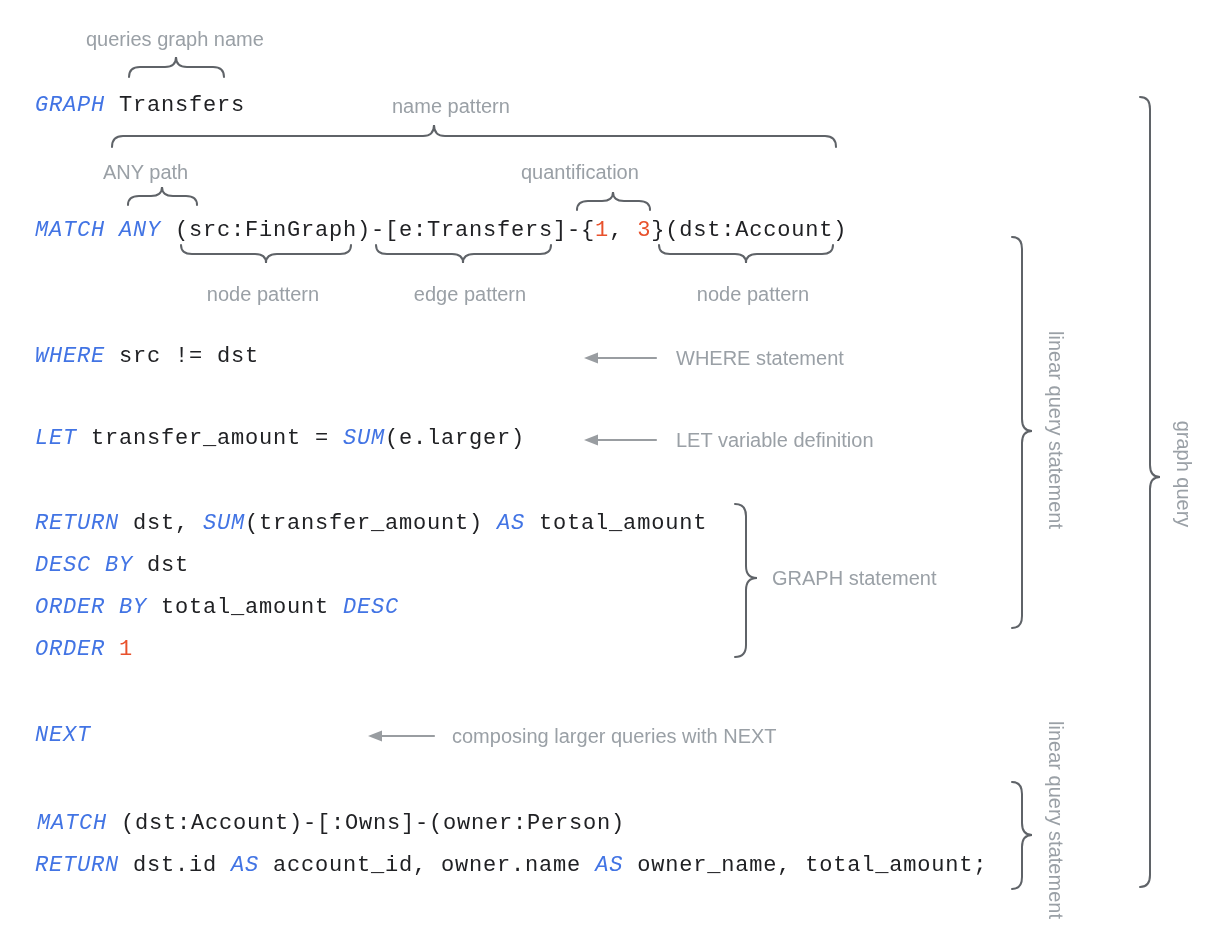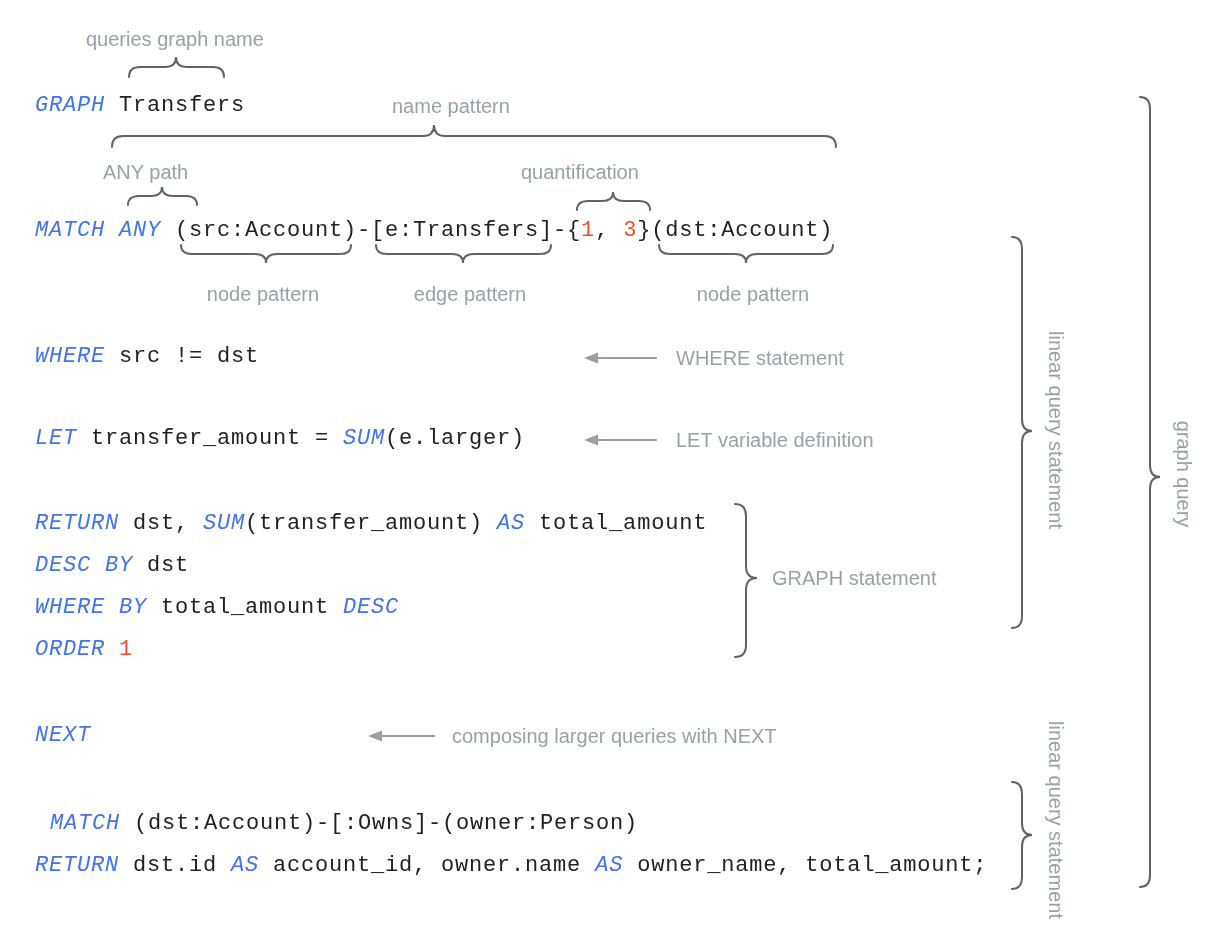--- a/index.html
+++ b/index.html
@@ -45,29 +45,29 @@
     <path d="M 1140 97 Q 1150 97 1150 109 L 1150 465 Q 1150 477 1160 477 Q 1150 477 1150 489 L 1150 875 Q 1150 887 1140 887" fill="none" stroke="var(--brace)" stroke-width="2" stroke-linecap="round"></path>
     <path d="M 594 358 L 656 358" fill="none" stroke="var(--arrow)" stroke-width="2.2" stroke-linecap="round"></path>
     <polygon points="584,358 598,352.5 598,363.5" fill="var(--arrow)"></polygon>
     <path d="M 594 440 L 656 440" fill="none" stroke="var(--arrow)" stroke-width="2.2" stroke-linecap="round"></path>
     <polygon points="584,440 598,434.5 598,445.5" fill="var(--arrow)"></polygon>
     <path d="M 378 736 L 434 736" fill="none" stroke="var(--arrow)" stroke-width="2.2" stroke-linecap="round"></path>
     <polygon points="368,736 382,730.5 382,741.5" fill="var(--arrow)"></polygon>
   </svg>
 
 <div class="code-line" style="left:35px;top:94px"><span class="kw">GRAPH</span><span> Transfers</span></div>
-<div class="code-line" style="left:35px;top:219px"><span class="kw">MATCH ANY</span><span> (src:Account)-[e:Transfers]-{</span><span class="num">1</span><span>, </span><span class="num">3</span><span>}(dst:Account)</span></div>
+<div class="code-line" style="left:35px;top:219px"><span class="kw">MATCH ANY</span><span> (src:FinGraph)-[e:Transfers]-{</span><span class="num">1</span><span>, </span><span class="num">3</span><span>}(dst:Account)</span></div>
 <div class="code-line" style="left:35px;top:345px"><span class="kw">WHERE</span><span> src != dst</span></div>
 <div class="code-line" style="left:35px;top:427px"><span class="kw">LET</span><span> transfer_amount = </span><span class="kw">SUM</span><span>(e.larger)</span></div>
 <div class="code-line" style="left:35px;top:512px"><span class="kw">RETURN</span><span> dst, </span><span class="kw">SUM</span><span>(transfer_amount) </span><span class="kw">AS</span><span> total_amount</span></div>
 <div class="code-line" style="left:35px;top:554px"><span class="kw">DESC BY</span><span> dst</span></div>
-<div class="code-line" style="left:35px;top:596px"><span class="kw">WHERE BY</span><span> total_amount </span><span class="kw">DESC</span></div>
+<div class="code-line" style="left:35px;top:596px"><span class="kw">ORDER BY</span><span> total_amount </span><span class="kw">DESC</span></div>
 <div class="code-line" style="left:35px;top:638px"><span class="kw">ORDER</span><span> </span><span class="num">1</span></div>
 <div class="code-line" style="left:35px;top:724px"><span class="kw">NEXT</span></div>
-<div class="code-line" style="left:50px;top:812px"><span class="kw">MATCH</span><span> (dst:Account)-[:Owns]-(owner:Person)</span></div>
+<div class="code-line" style="left:37px;top:812px"><span class="kw">MATCH</span><span> (dst:Account)-[:Owns]-(owner:Person)</span></div>
 <div class="code-line" style="left:35px;top:854px"><span class="kw">RETURN</span><span> dst.id </span><span class="kw">AS</span><span> account_id, owner.name </span><span class="kw">AS</span><span> owner_name, total_amount;</span></div>
 
 <div class="lbl" style="left:86px;top:28px">queries graph name</div>
 <div class="lbl" style="left:392px;top:95px">name pattern</div>
 <div class="lbl" style="left:103px;top:161px">ANY path</div>
 <div class="lbl" style="left:521px;top:161px">quantification</div>
 <div class="lbl center" style="left:263px;top:283px">node pattern</div>
 <div class="lbl center" style="left:470px;top:283px">edge pattern</div>
 <div class="lbl center" style="left:753px;top:283px">node pattern</div>
 <div class="lbl" style="left:676px;top:347px">WHERE statement</div>

